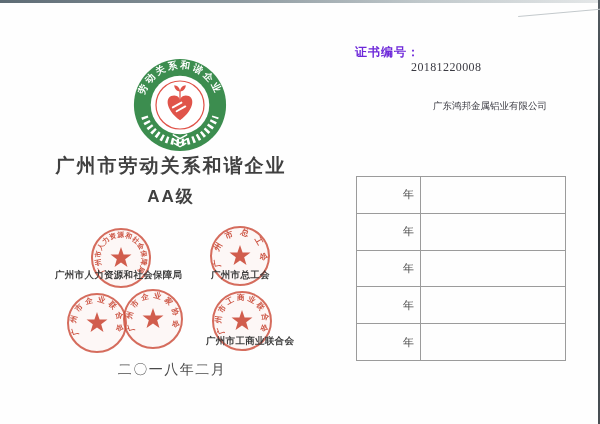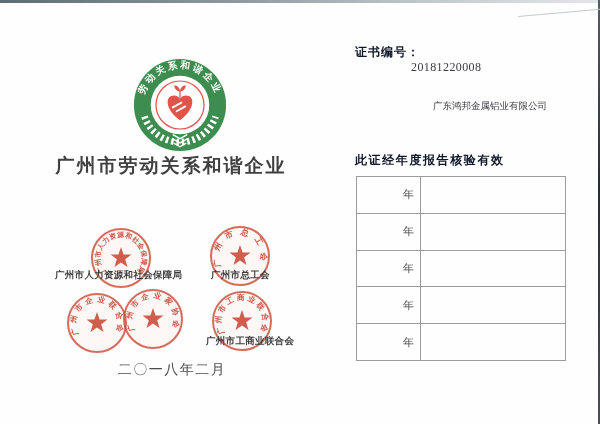--- a/index.html
+++ b/index.html
@@ -59,21 +59,21 @@
   }
 
   .issue-date {
     position:absolute; left:92px; top:361px; width:160px; text-align:center;
     font-size:14px; color:#4a4a4a; letter-spacing:1.5px;
     font-family:"Liberation Serif", serif;
   }
 
   
   .lbl {
-    position:absolute; font-size:12px; font-weight:700; color:#0f172a;
+    position:absolute; font-size:12px; font-weight:700; color:#6d28d9;
     letter-spacing:1px; white-space:nowrap;
   }
   .val {
     position:absolute; color:#3a3a42; white-space:nowrap;
     font-family:"Liberation Serif", serif;
   }
   .val-certno { font-size:12px; left:411px; top:60px; letter-spacing:0.4px; }
   .val-holder { font-size:9.5px; left:433px; top:100px;font-family:Liberation Serif, serif; }
 
   .verify-table {
@@ -107,20 +107,21 @@
     <g>
       <path class="heart" d="M0 16 C-16 4 -16 -10 -6 -10 C-2 -10 0 -7 0 -5 C0 -7 2 -10 6 -10 C16 -10 16 4 0 16 Z"></path>
       <path class="shake" d="M -7.5 2.5 L 1.5 -2.5 M -3.5 6.5 L 5.5 1.5"></path>
       <path class="sprout-stem" d="M 0 -5.5 L 0 -15"></path>
       <path class="sprout-leaf" d="M 0 -14 C -3 -14 -6 -17 -6 -20.5 C -3 -20.5 0 -17.5 0 -14 Z"></path>
       <path class="sprout-leaf" d="M 0 -14 C 3 -14 6 -17 6 -20.5 C 3 -20.5 0 -17.5 0 -14 Z"></path>
     </g>
   </svg>
 
   <div class="cert-title">广州市劳动关系和谐企业</div>
+  <div class="cert-grade">AA级</div>
 
   <svg class="seal" style="left:89px;top:226px" viewBox="-32 -32 64 64">
     <defs>
         <path id="sealArc1" d="M -14.85 14.85 A 21 21 0 1 1 14.85 14.85" fill="none"></path>
       </defs>
     <circle class="seal-border" r="29"></circle>
     <polygon class="seal-star" points="0,-11 2.59,-3.56 10.46,-3.40 4.18,1.36 6.47,8.90 0,4.4 -6.47,8.90 -4.18,1.36 -10.46,-3.40 -2.59,-3.56"></polygon>
     <text class="seal-ring-text len13" text-anchor="middle"><textPath href="#sealArc1" startOffset="50%">广州市人力资源和社会保障局</textPath></text>
   </svg>
   <svg class="seal" style="left:208px;top:224px" viewBox="-32 -32 64 64">
@@ -160,21 +161,20 @@
   </svg>
   <div class="seal-caption" style="left:206px;top:335px">广州市工商业联合会</div>
 
   <div class="issue-date">二〇一八年二月</div>
 
   <div class="lbl" style="left:355px;top:44px">证书编号：</div>
   <div class="val val-certno">20181220008</div>
 
   <div class="val val-holder">广东鸿邦金属铝业有限公司</div>
 
-  <div class="lbl" style="left:355px;top:152px;letter-spacing:1.6px">此证经年度报告核验有效</div>
 
   <table class="verify-table">
     <tbody>
         <tr>
       <td class="year-cell">年</td>
       <td class="blank-cell"></td>
     </tr>
     <tr>
       <td class="year-cell">年</td>
       <td class="blank-cell"></td>

